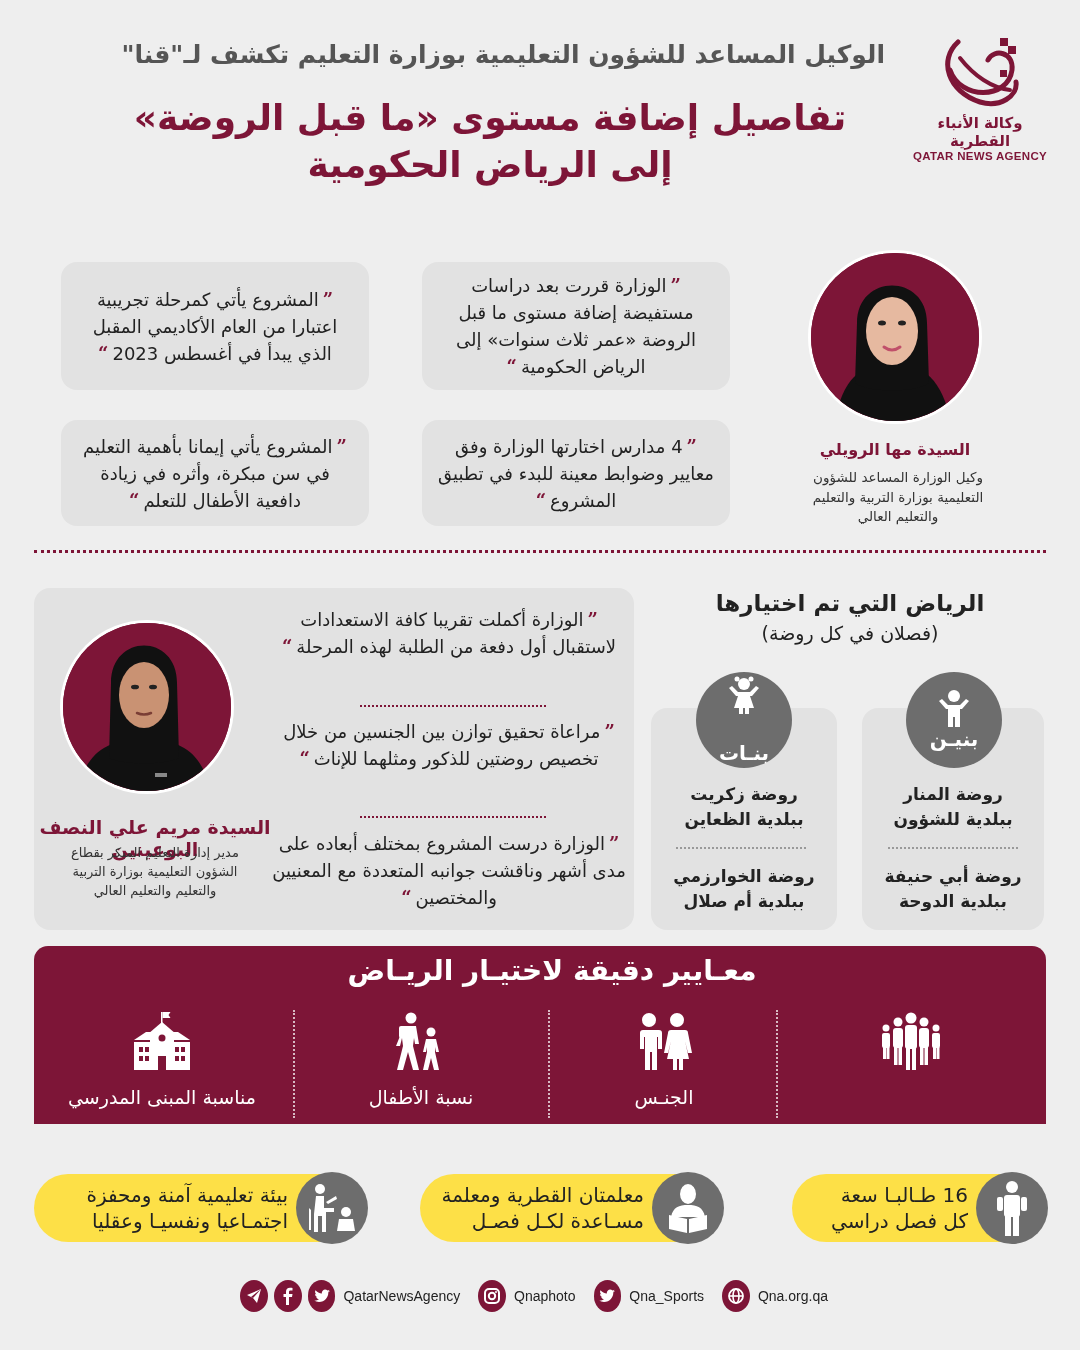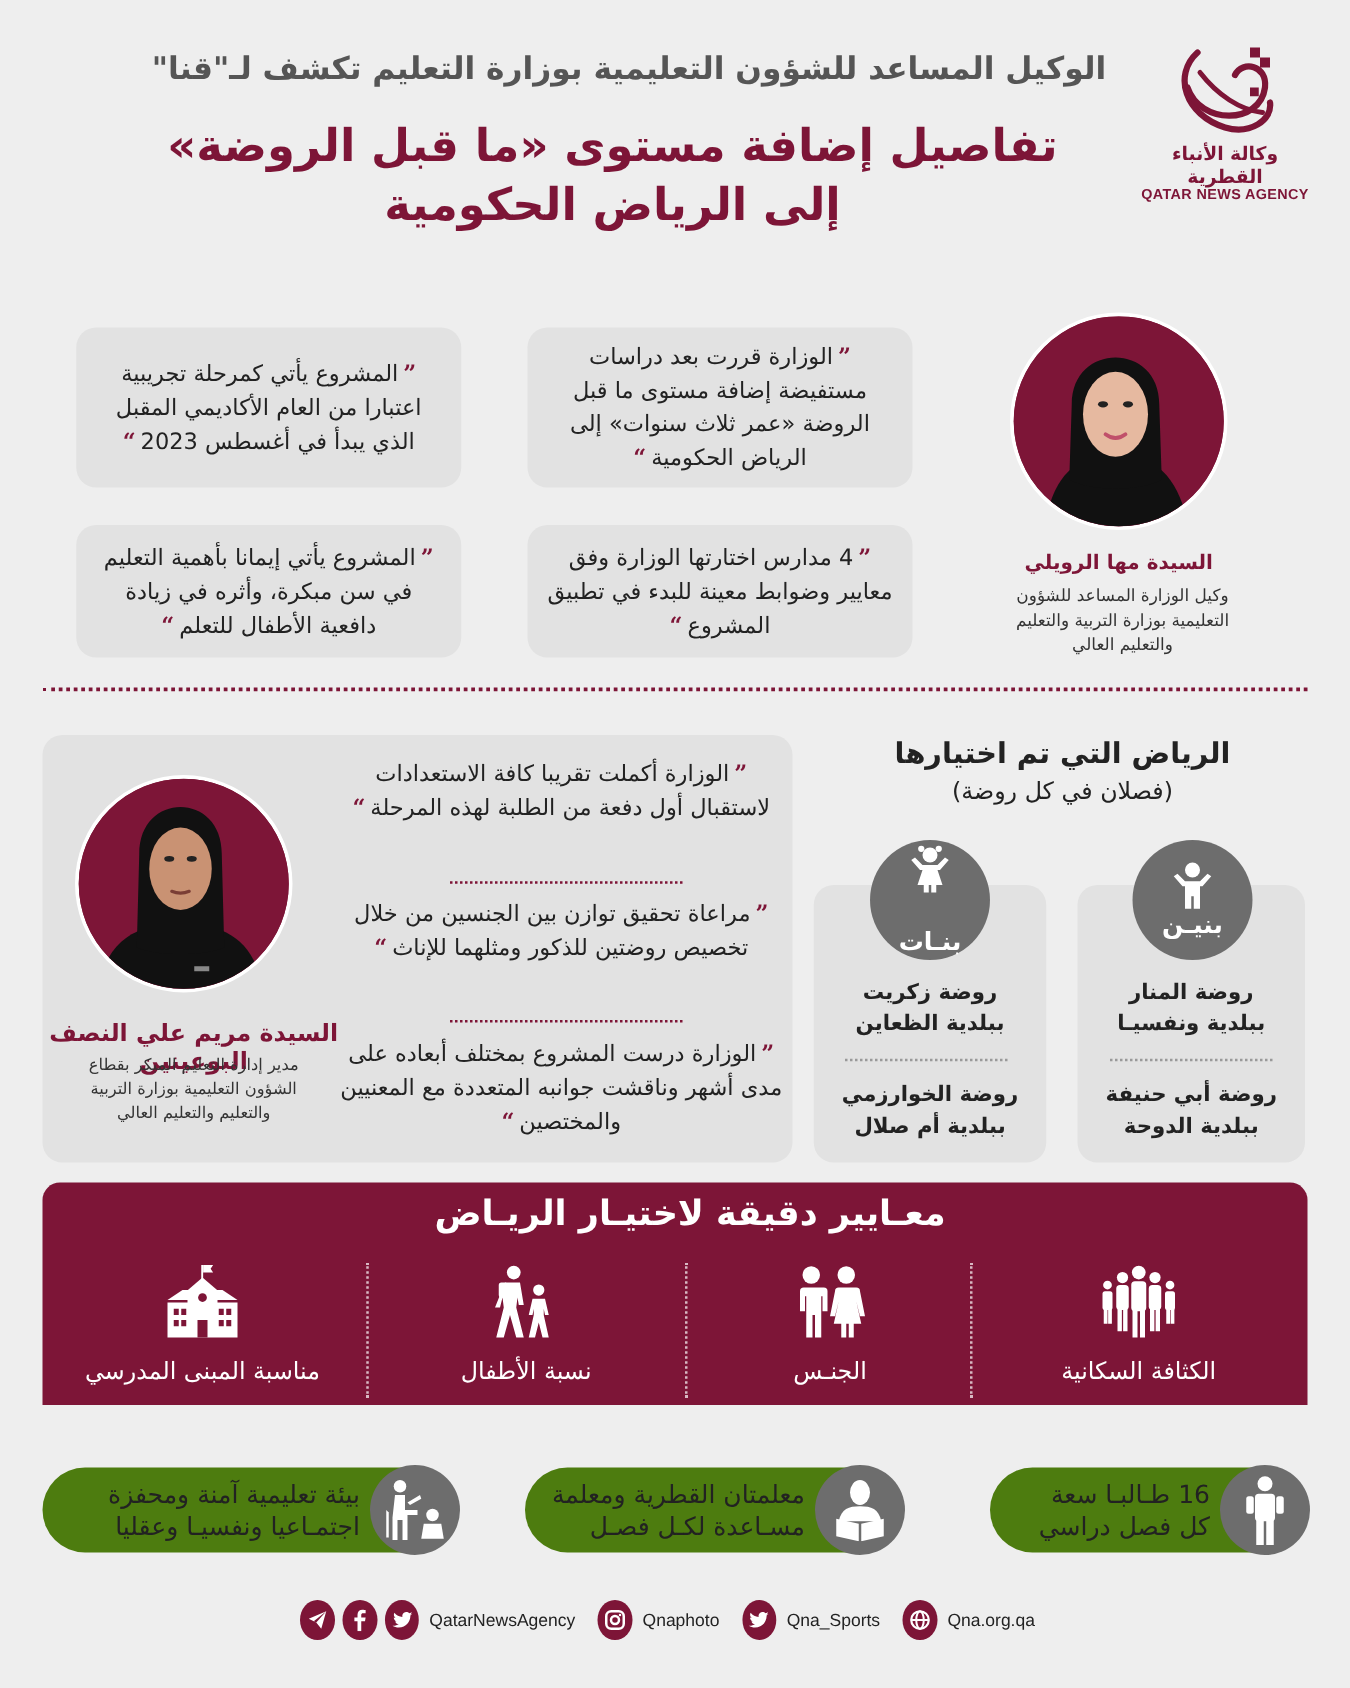--- a/index.html
+++ b/index.html
@@ -51,21 +51,21 @@
   .kg-sep { border-top: 2px dotted #999; height: 0; }
 
   
   .criteria { left: 34px; top: 946px; width: 1012px; height: 178px; background: #7d1537; border-radius: 14px 14px 0 0; color: #fff; }
   .criteria-title { position: absolute; top: 8px; left: 0; width: 100%; text-align: center; font-size: 28px; font-weight: bold; letter-spacing: 1px; padding-left: 24px; }
   .crit { position: absolute; top: 66px; width: 240px; text-align: center; }
   .crit .lbl { font-size: 19px; margin-top: 10px; }
   .crit-sep { position: absolute; top: 64px; height: 108px; border-left: 2px dotted rgba(255,255,255,0.7); width: 0; }
 
   
-  .pill { height: 68px; background: #4d7c0f; border-radius: 34px; display: flex; align-items: center; }
+  .pill { height: 68px; background: #fde047; border-radius: 34px; display: flex; align-items: center; }
   .pill .ic { width: 72px; height: 72px; border-radius: 50%; background: #6d6d6d; flex: 0 0 72px; display: flex; align-items: center; justify-content: center; margin-right: -4px; }
   .pill .txt { font-size: 20px; line-height: 1.3; color: #222; padding-right: 8px; white-space: nowrap; }
 
   
   .footer { left: 240px; top: 1278px; width: 600px; height: 36px; direction: ltr; display: flex; align-items: center; gap: 6px; font-family: "Liberation Sans", sans-serif; font-size: 14px; color: #222; }
   .soc { width: 32px; height: 32px; border-radius: 50%; background: #7d1537; display: inline-flex; align-items: center; justify-content: center; }
   .soc-label { margin-right: 12px; margin-left: 2px; }
 </style>
 </head>
 <body>
@@ -173,21 +173,21 @@
     <circle cx="20" cy="8" r="6" fill="#fff"></circle>
     <circle cx="13" cy="3" r="2.5" fill="#fff"></circle>
     <circle cx="27" cy="3" r="2.5" fill="#fff"></circle>
     <path d="M5 12 L12 20 L14 20 L10 32 L15 32 L15 38 L19 38 L19 32 L21 32 L21 38 L25 38 L25 32 L30 32 L26 20 L28 20 L35 12 L32 10 L26 16 L14 16 L8 10 Z" fill="#fff"></path>
   </svg>
   <div class="lbl">بنـات</div>
 </div>
 
 <div class="abs kg-item" style="left:868px; top:782px; width:170px;">
   <div>روضة المنار</div>
-  <div>ببلدية ونفسيـا</div>
+  <div>ببلدية للشؤون</div>
 </div>
 <div class="abs kg-sep" style="left:888px; top:847px; width:130px;"></div>
 <div class="abs kg-item" style="left:868px; top:864px; width:170px;">
   <div>روضة أبي حنيفة</div>
   <div>ببلدية الدوحة</div>
 </div>
 
 <div class="abs kg-item" style="left:656px; top:782px; width:176px;">
   <div>روضة زكريت</div>
   <div>ببلدية الظعاين</div>
@@ -219,21 +219,20 @@
         <circle cx="10" cy="16" r="3.5"></circle>
           <rect x="6" y="21" width="8" height="15" rx="2"></rect>
           <rect x="7" y="35" width="3" height="12"></rect>
           <rect x="10.5" y="35" width="3" height="12"></rect>
         <circle cx="60" cy="16" r="3.5"></circle>
           <rect x="56" y="21" width="8" height="15" rx="2"></rect>
           <rect x="57" y="35" width="3" height="12"></rect>
           <rect x="60.5" y="35" width="3" height="12"></rect>
       </g>
     </svg>
-    <div class="lbl">الكثافة السكانية</div>
   </div>
   <div class="crit-sep" style="left:742px;"></div>
 
   <div class="crit" style="left:515px; width:230px;">
     <svg width="70" height="60" viewBox="0 0 70 60">
       <g fill="#fff">
         <circle cx="20" cy="8" r="7"></circle>
           <path d="M10 18 h20 a3 3 0 0 1 3 3 v16 h-4 v-12 h-1 v33 h-5 v-18 h-2 v18 h-5 v-33 h-1 v12 h-4 v-16 a3 3 0 0 1 3 -3z"></path>
         <circle cx="48" cy="8" r="7"></circle>
           <path d="M40 18 h16 a3 3 0 0 1 3 3 l4 20 h-4 l-3 -12 l4 18 h-6 v11 h-4 v-11 h-2 v11 h-4 v-11 h-6 l4 -18 l-3 12 h-4 l4 -20 a3 3 0 0 1 3 -3z"></path>

